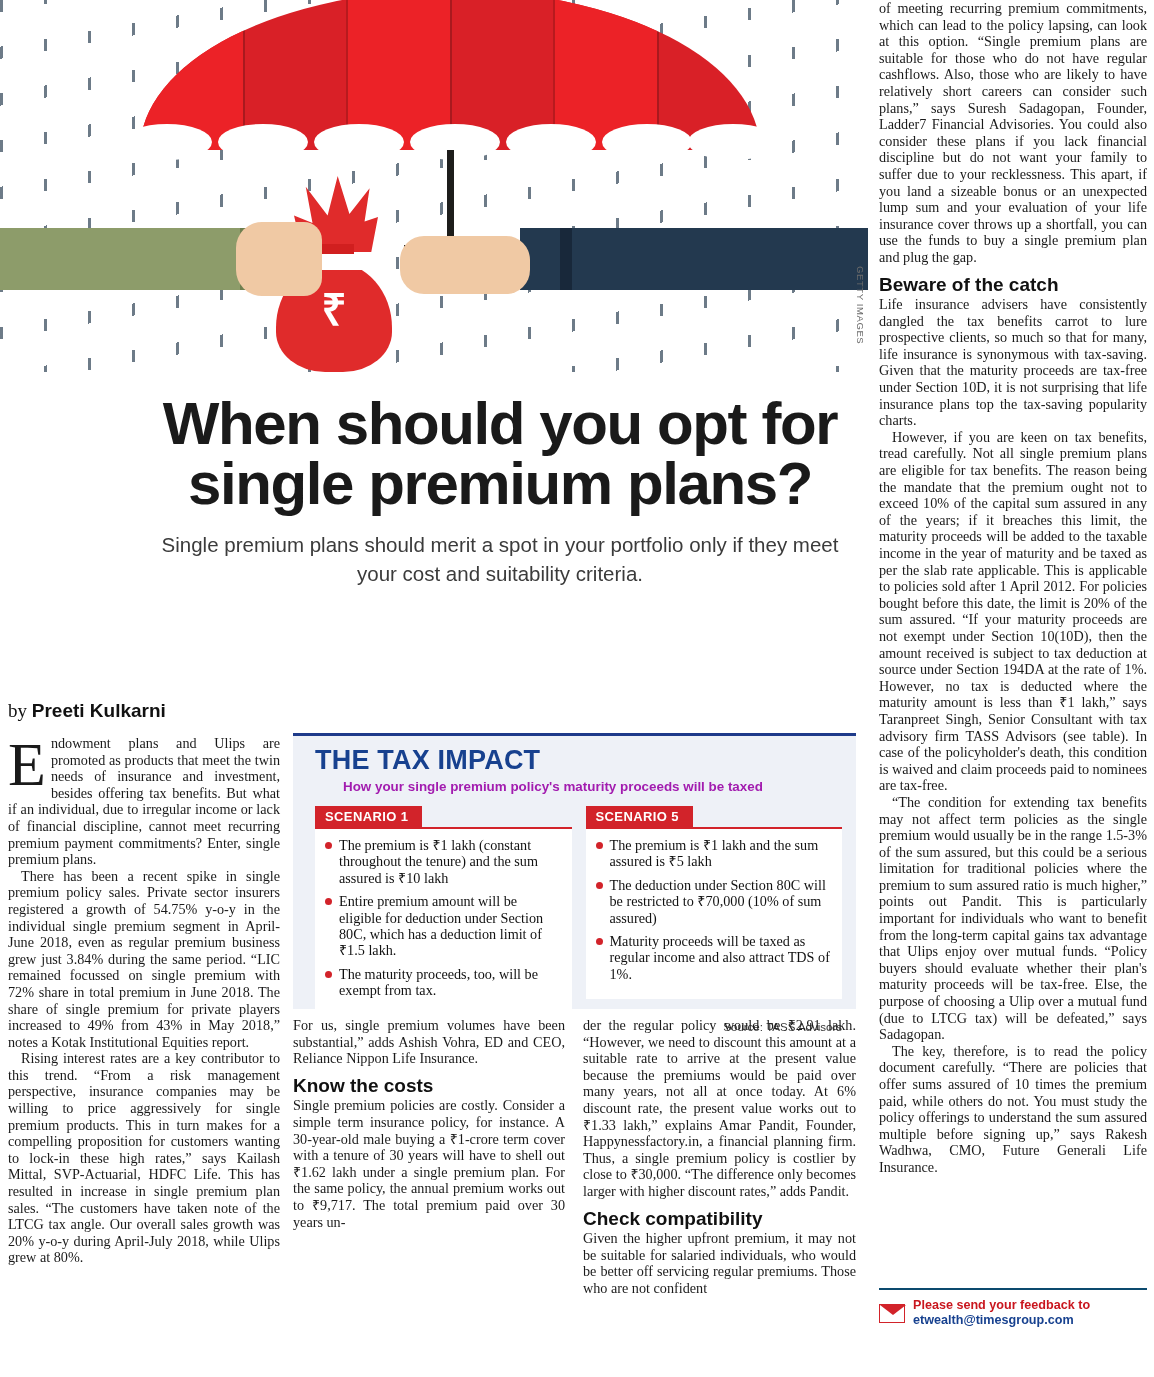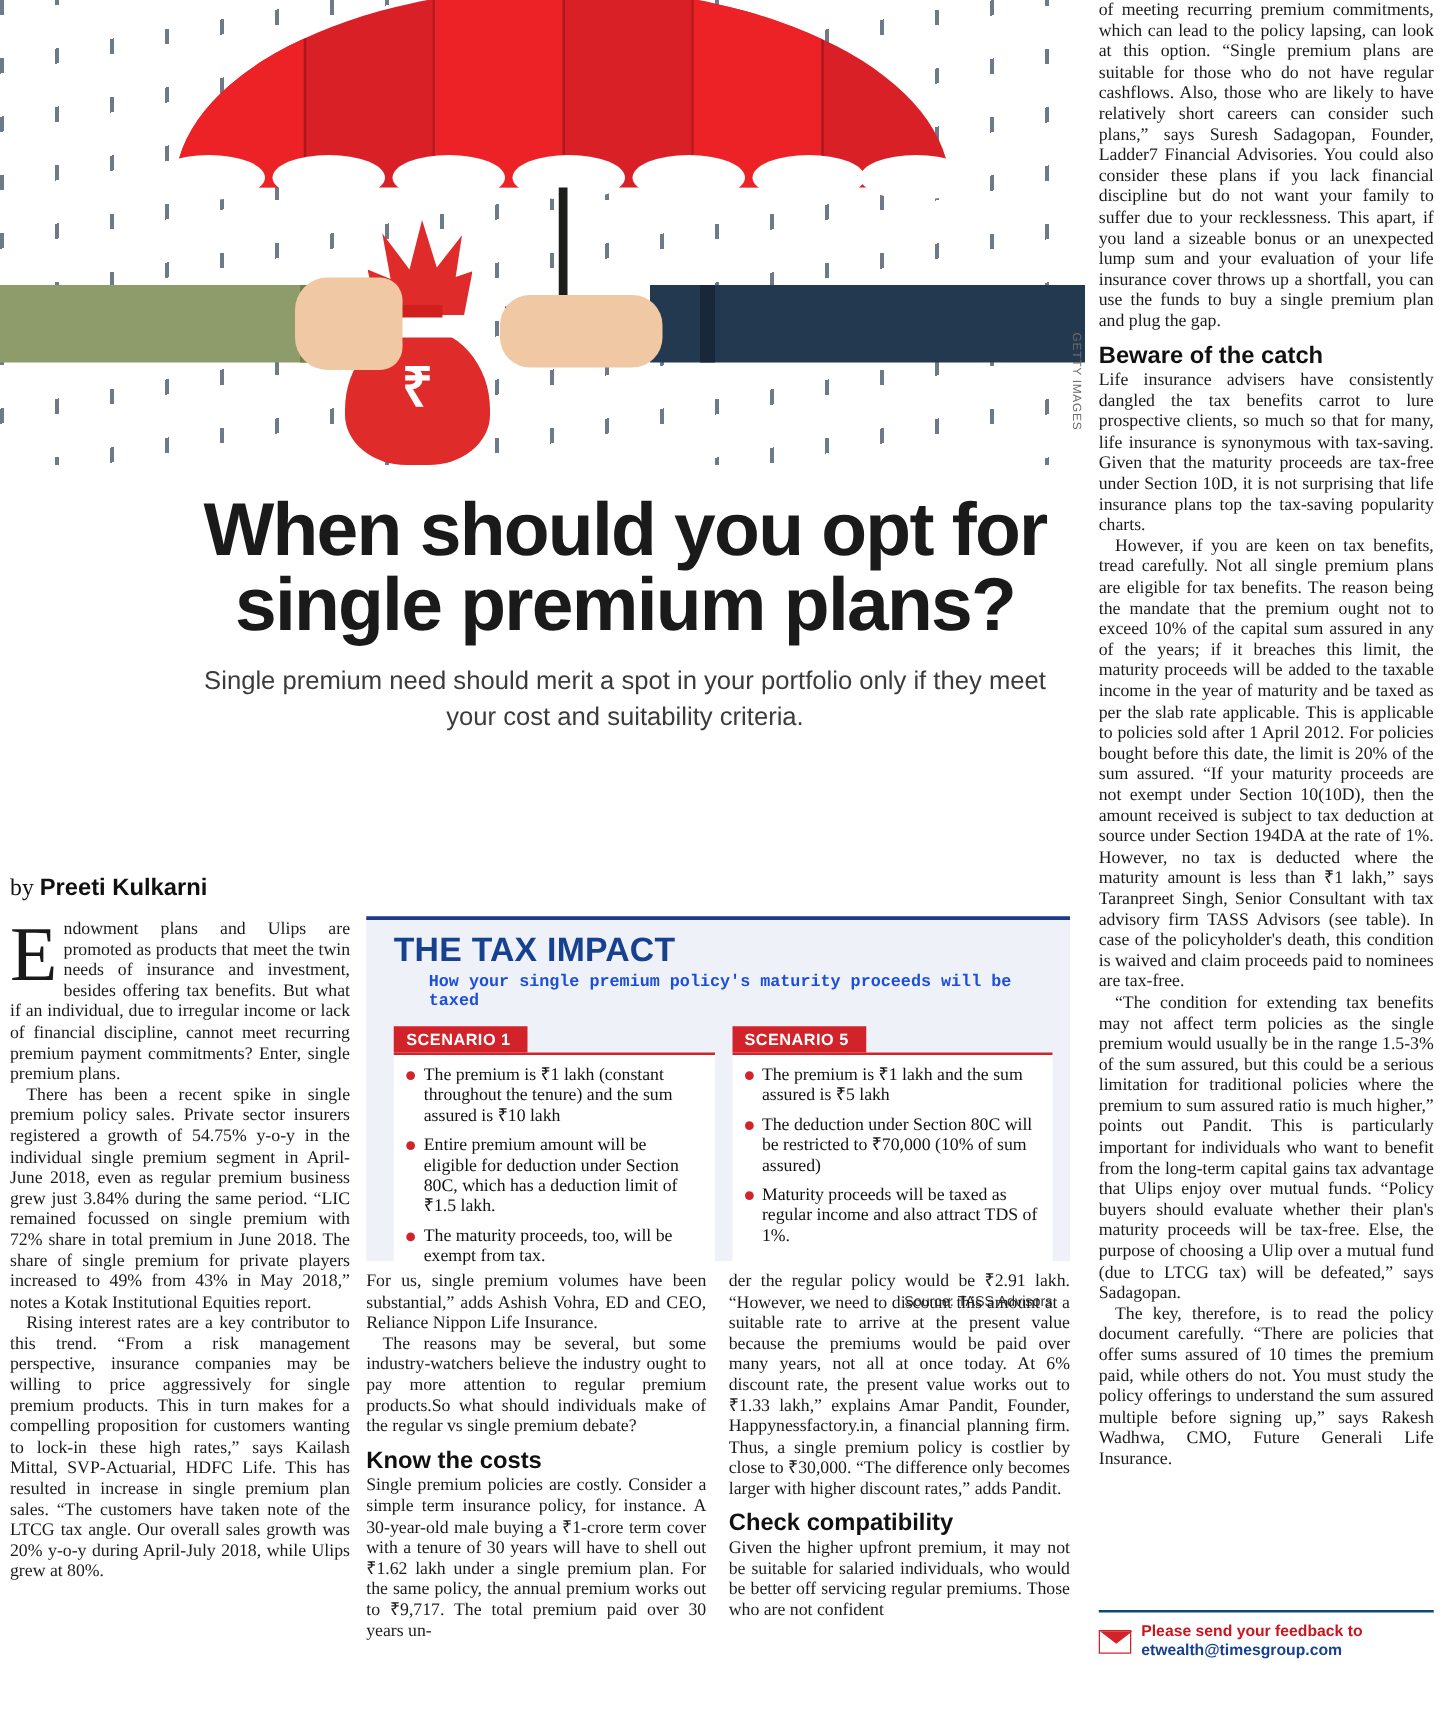--- a/index.html
+++ b/index.html
@@ -182,22 +182,22 @@
     border-top: 3px solid #1e3a8a;
   }
   #taxbox .tb-head {
     padding: 9px 14px 8px 22px;
   }
   #taxbox .tb-title {
     font-family: "Liberation Sans", sans-serif;
     font-weight: bold; font-size: 27px; color: #17418f; letter-spacing: .2px;
   }
   #taxbox .tb-sub {
-    font-family: Liberation Mono, monospace;
-    font-size: 13.4px; color: #1d4ed8; margin-top: 3px; font-weight: bold; padding-left: 28px;
+    font-family: Liberation Sans, sans-serif;
+    font-size: 13.4px; color: #a21caf; margin-top: 3px; font-weight: bold; padding-left: 28px;
   }
   #taxbox .cards { display: flex; gap: 14px; padding: 4px 14px 0 22px; }
   .card { width: 264px; }
   .card .tag {
     display: inline-block;
     background: #d2232a; color: #fff;
     font-family: "Liberation Sans", sans-serif;
     font-weight: bold; font-size: 13px; letter-spacing: .4px;
     padding: 3px 14px 3px 10px;
   }
@@ -301,21 +301,21 @@
   <div class="moneybag"></div>
   <div class="bagtie"></div>
   <div class="rupee">₹</div>
   <div class="hand-left"></div>
 
   <div class="credit">GETTY IMAGES</div>
 </div>
 
 <div id="headline-block">
   <h1 id="headline">When should you opt for single premium plans?</h1>
-  <div id="standfirst">Single premium need should merit a spot in your portfolio only if they meet your cost and suitability criteria.</div>
+  <div id="standfirst">Single premium plans should merit a spot in your portfolio only if they meet your cost and suitability criteria.</div>
 </div>
 
 <div id="byline">
   <span>by </span><b>Preeti Kulkarni</b>
 </div>
 
 <div class="col" id="col1">
   <p class="noindent">
     <span class="dropcap">E</span><span>ndowment plans and Ulips are promoted as products that meet the twin needs of insurance and investment, besides offering tax benefits. But what if an individual, due to irregular income or lack of financial discipline, cannot meet recurring premium payment commitments? Enter, single premium plans.</span>
   </p>
@@ -354,21 +354,20 @@
 
   </div>
   <div class="src">
     <span>Source:</span>
     <span>TASS Advisors</span>
   </div>
 </div>
 
 <div class="col" id="col2">
   <p class="noindent">For us, single premium volumes have been substantial,” adds Ashish Vohra, ED and CEO, Reliance Nippon Life Insurance.</p>
-  <p>The reasons may be several, but some industry-watchers believe the industry ought to pay more attention to regular premium products.So what should individuals make of the regular vs single premium debate?</p>
   <h3>Know the costs</h3>
   <p class="noindent">Single premium policies are costly. Consider a simple term insurance policy, for instance. A 30-year-old male buying a ₹1-crore term cover with a tenure of 30 years will have to shell out ₹1.62 lakh under a single premium plan. For the same policy, the annual premium works out to ₹9,717. The total premium paid over 30 years un-</p>
 </div>
 
 <div class="col" id="col3">
   <p class="noindent">der the regular policy would be ₹2.91 lakh. “However, we need to discount this amount at a suitable rate to arrive at the present value because the premiums would be paid over many years, not all at once today. At 6% discount rate, the present value works out to ₹1.33 lakh,” explains Amar Pandit, Founder, Happynessfactory.in, a financial planning firm. Thus, a single premium policy is costlier by close to ₹30,000. “The difference only becomes larger with higher discount rates,” adds Pandit.</p>
   <h3>Check compatibility</h3>
   <p class="noindent">Given the higher upfront premium, it may not be suitable for salaried individuals, who would be better off servicing regular premiums. Those who are not confident</p>
 </div>
 

